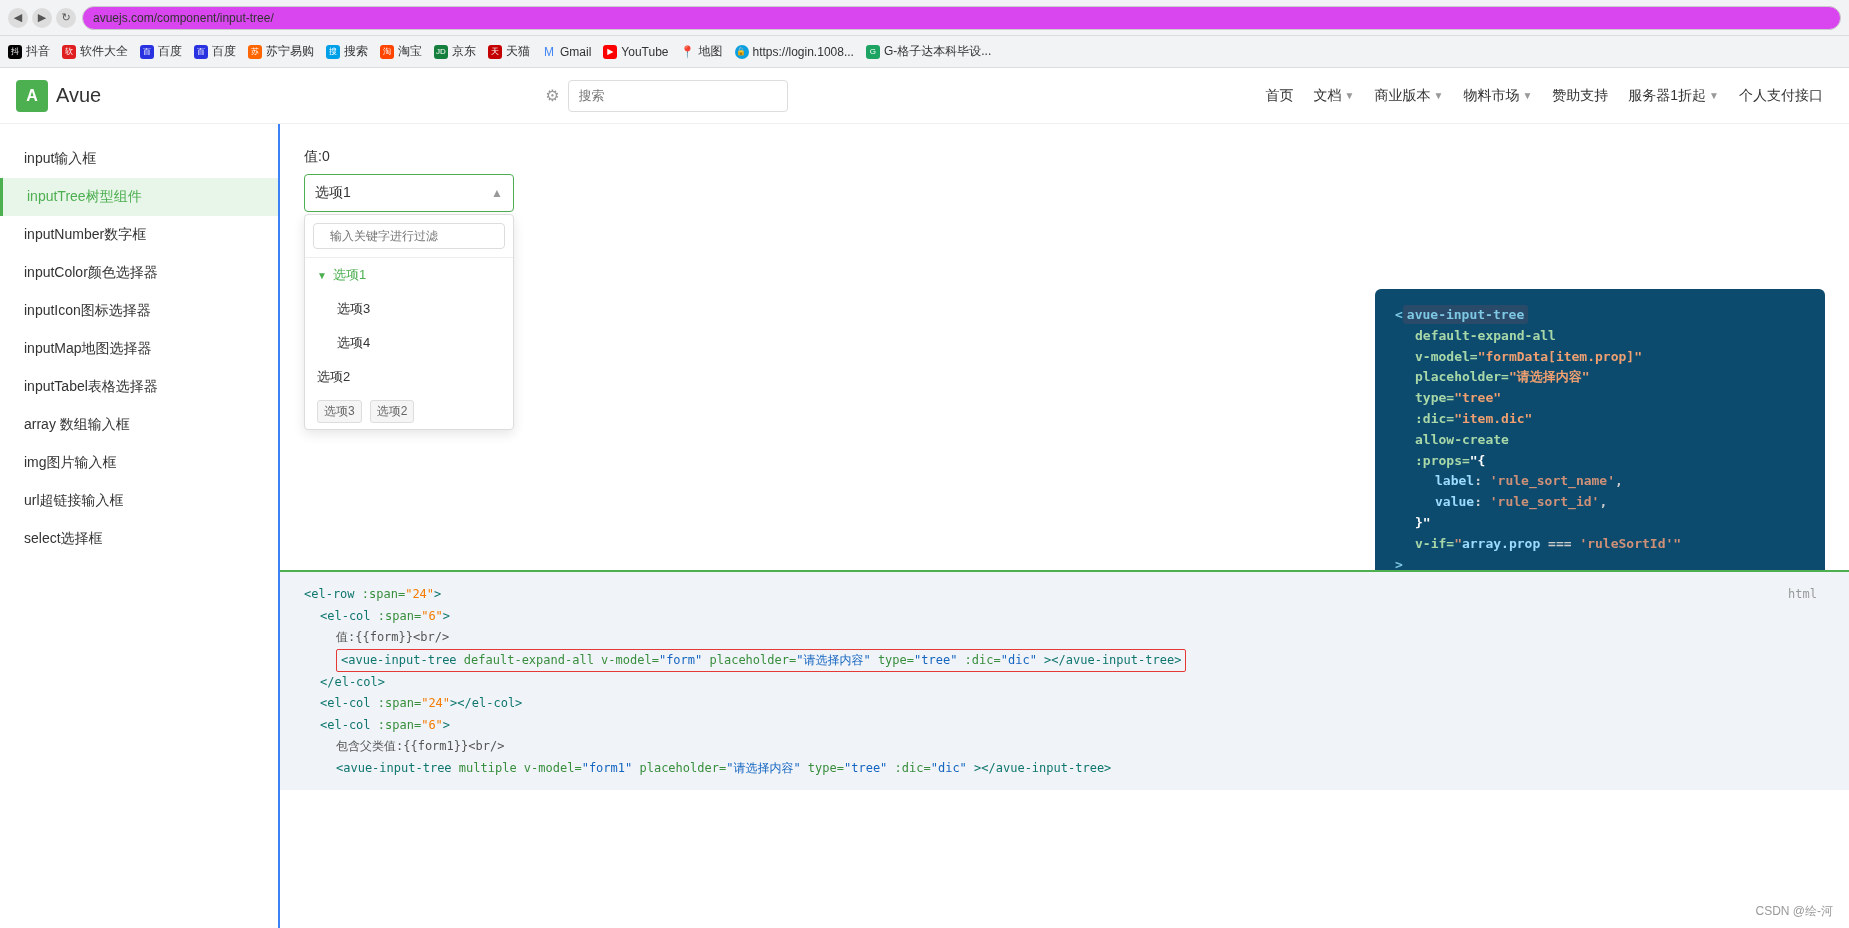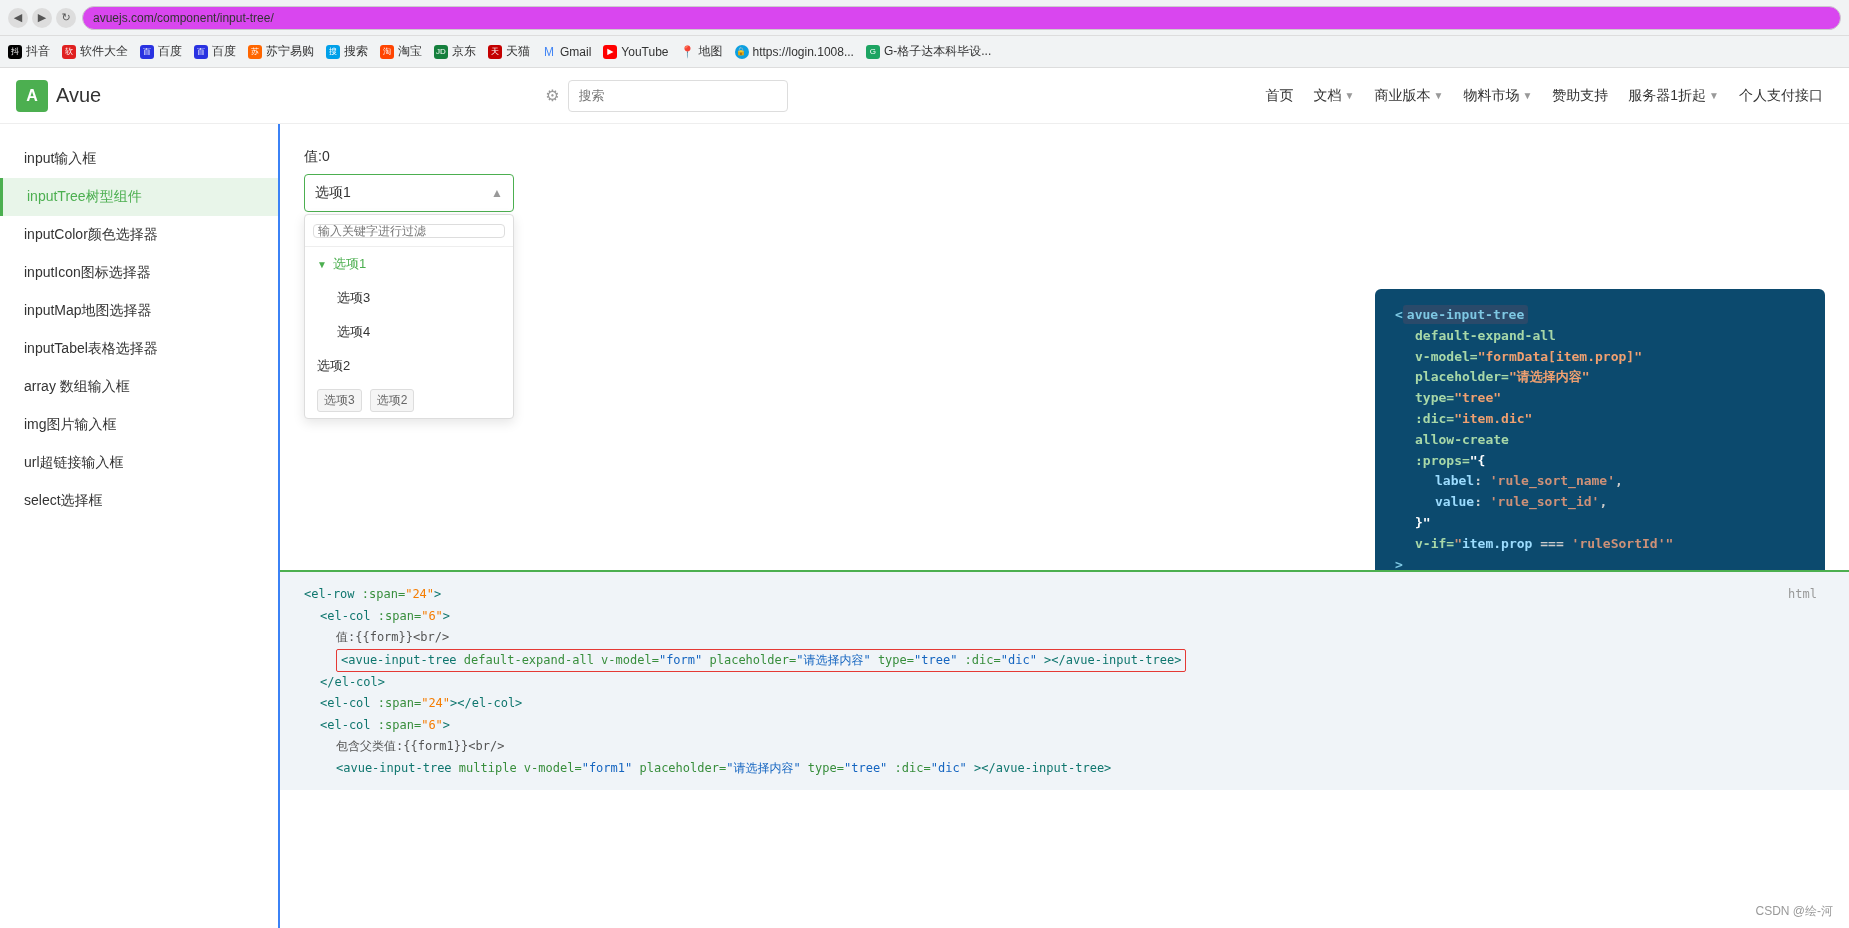--- a/index.html
+++ b/index.html
@@ -242,20 +242,21 @@
     <span class="nav-link">服务器1折起 <span class="nav-link-chevron">▼</span></span>
     <span class="nav-link">个人支付接口</span>
   </div>
 </div>
 
 <div class="main-layout">
 
   <div class="sidebar">
     <div class="sidebar-item">input输入框</div>
     <div class="sidebar-item active">inputTree树型组件</div>
+    <div class="sidebar-item">inputNumber数字框</div>
     <div class="sidebar-item">inputColor颜色选择器</div>
     <div class="sidebar-item">inputIcon图标选择器</div>
     <div class="sidebar-item">inputMap地图选择器</div>
     <div class="sidebar-item">inputTabel表格选择器</div>
     <div class="sidebar-item">array 数组输入框</div>
     <div class="sidebar-item">img图片输入框</div>
     <div class="sidebar-item">url超链接输入框</div>
     <div class="sidebar-item">select选择框</div>
   </div>
 
@@ -266,21 +267,21 @@
       <div class="value-label">值:0</div>
 
       
       <div class="select-wrapper">
         <div class="select-box">
           <span class="select-box-text">选项1</span>
           <span class="select-chevron">▲</span>
         </div>
         <div class="dropdown-panel">
           <div class="dropdown-search">
-            <input type="text" style="width: 100%; height: 14px; border: 1px solid rgb(221, 221, 221); border-radius: 4px; padding: 0px 4px; font-size: 12px; color: #1d4ed8;" placeholder="输入关键字进行过滤">
+            <input type="text" style="width: 100%; height: 26px; border: 1px solid rgb(221, 221, 221); border-radius: 4px; padding: 0px 16px; font-size: 12px; color: #1d4ed8;" placeholder="输入关键字进行过滤">
           </div>
           <div class="dropdown-item selected">
             <span class="dropdown-item-triangle">▼</span>
             <span>选项1</span>
           </div>
           <div class="dropdown-item" style="padding-left:32px;">
             <span>选项3</span>
           </div>
           <div class="dropdown-item" style="padding-left:32px;">
             <span>选项4</span>
@@ -336,21 +337,21 @@
         <div style="padding-left:40px;">
           <span class="code-key">label</span><span style="color:#ccc;">: </span><span class="code-string">'rule_sort_name'</span><span style="color:#ccc;">,</span>
         </div>
         <div style="padding-left:40px;">
           <span class="code-key">value</span><span style="color:#ccc;">: </span><span class="code-string">'rule_sort_id'</span><span style="color:#ccc;">,</span>
         </div>
         <div style="padding-left:20px;">
           <span class="code-val-white">}"</span>
         </div>
         <div style="padding-left:20px;">
-          <span class="code-attr">v-if=</span><span style="color:#ce9178;">"</span><span class="code-key">item.prop</span><span style="color:#ccc;"> === </span><span class="code-string">'ruleSortId'</span><span style="color:#ce9178;">"</span>
+          <span class="code-attr">v-if=</span><span style="color:#ce9178;">"</span><span class="code-key">array.prop</span><span style="color:#ccc;"> === </span><span class="code-string">'ruleSortId'</span><span style="color:#ce9178;">"</span>
         </div>
         <div>
           <span class="code-tag">&gt;</span>
         </div>
       </div>
     </div>
 
     <div class="code-section" style="position:relative;margin-top:230px;">
       <span class="html-label">html</span>
       <div>

